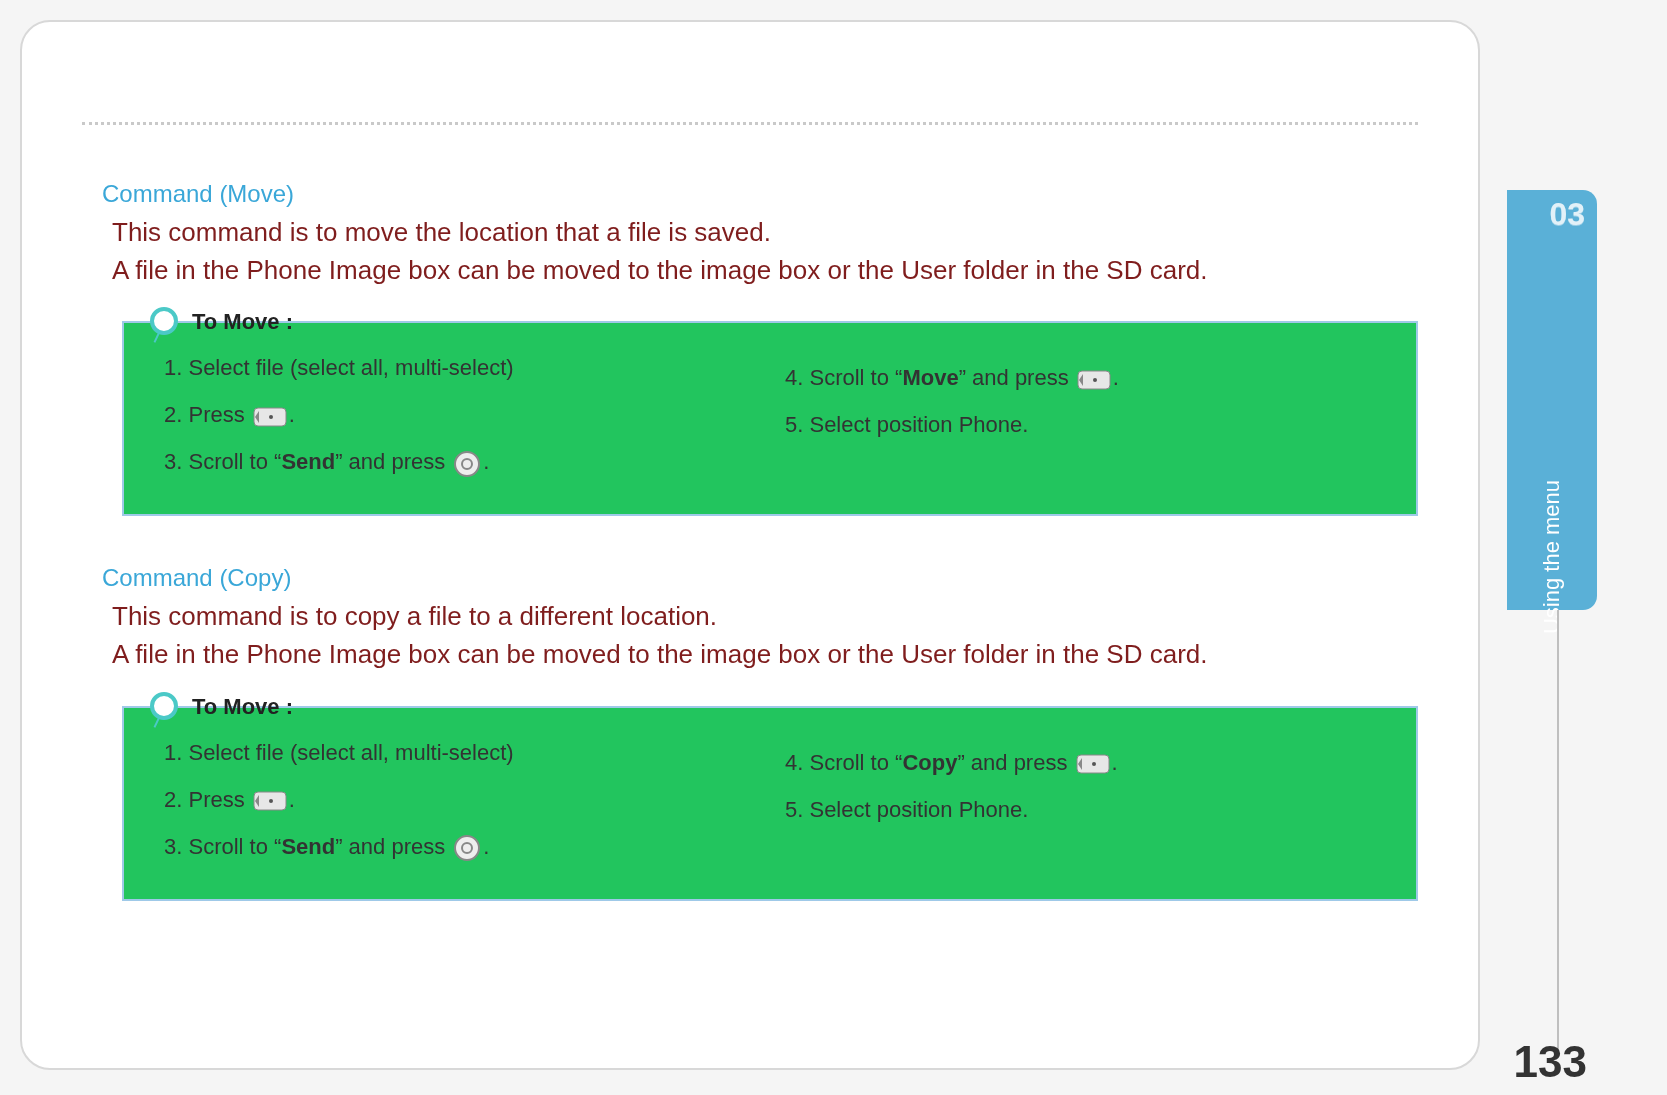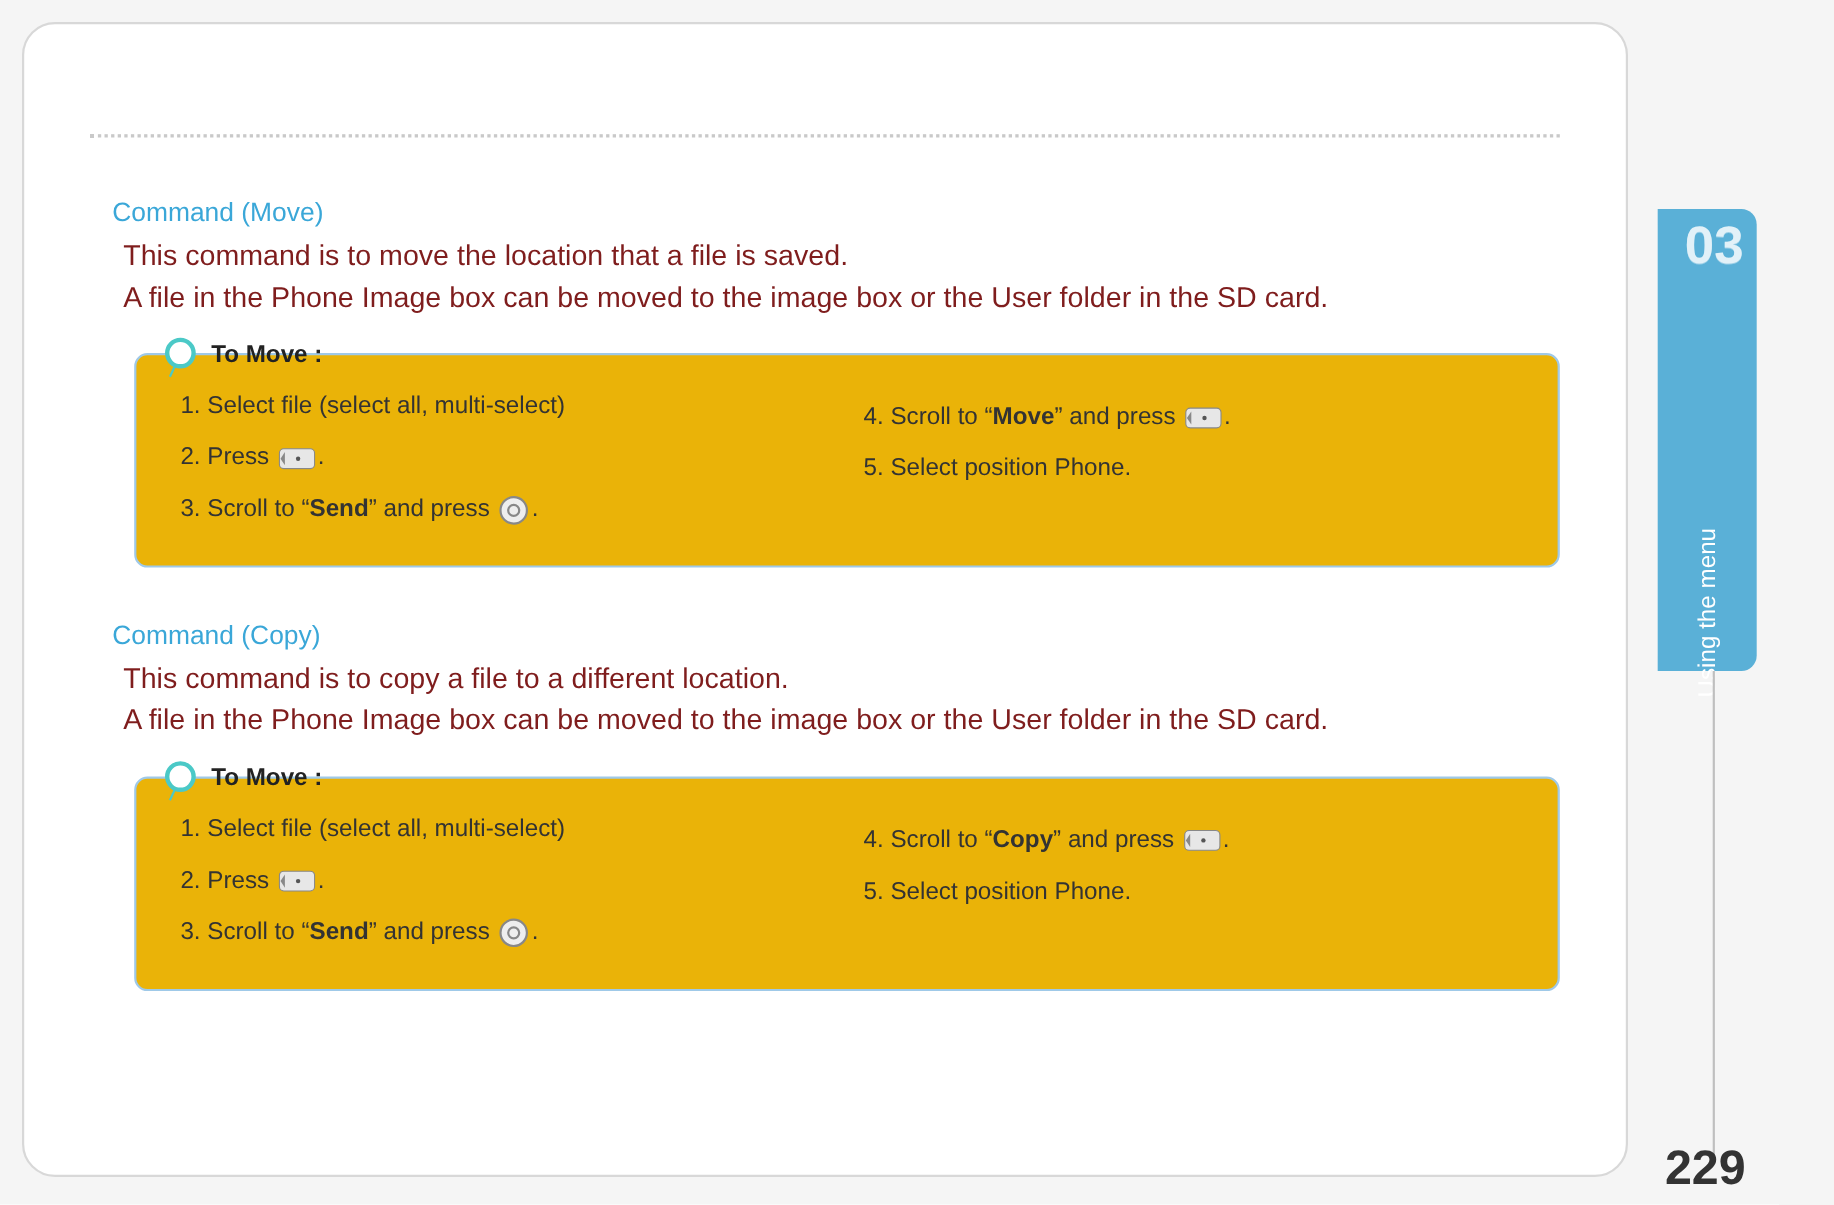--- a/index.html
+++ b/index.html
@@ -49,22 +49,22 @@
   .bullet::after {
     content: ""; position: absolute; left: 2px; top: 20px;
     width: 2px; height: 12px; background: #4bc9c7;
     transform: rotate(25deg);
   }
   .panel-label {
     font-size: 22px; font-weight: bold; color: #222;
   }
   .panel {
     border: 2px solid #9fc9e8;
-    border-radius: 12px;
-    background: #eab308;
+    border-radius: 0;
+    background: #22c55e;
     padding: 28px 40px 22px 40px;
     display: flex;
     font-size: 22px;
     color: #333;
   }
   .col { flex: 1; }
   .col + .col { margin-left: 30px; margin-top: 10px; }
   .step { margin-bottom: 14px; line-height: 1.5; }
   .step b { font-weight: bold; }
   .softkey-icon, .ok-icon {
@@ -78,21 +78,21 @@
     top: 190px;
     width: 90px;
     height: 420px;
     background: #5ab0d7;
     border-top-right-radius: 14px;
     border-bottom-right-radius: 14px;
   }
   .chapter-num {
     position: absolute;
     right: 12px; top: 6px;
-    font-size: 48px;
+    font-size: 32px;
     font-weight: bold;
     color: #e2f1f8;
     text-shadow: 0 1px 0 rgba(255,255,255,.4);
   }
   .side-label {
     position: absolute;
     bottom: 40px;
     left: 50%;
     transform: translateX(-50%) rotate(-90deg);
     transform-origin: center;
@@ -208,13 +208,13 @@
   </div>
 </div>
 
 <div class="side-tab">
   <div class="chapter-num">03</div>
   <div class="side-label">Using the menu</div>
 </div>
 
 <div class="vline"></div>
 
-<div class="page-number">229</div>
+<div class="page-number">133</div>
 
 </body></html>

